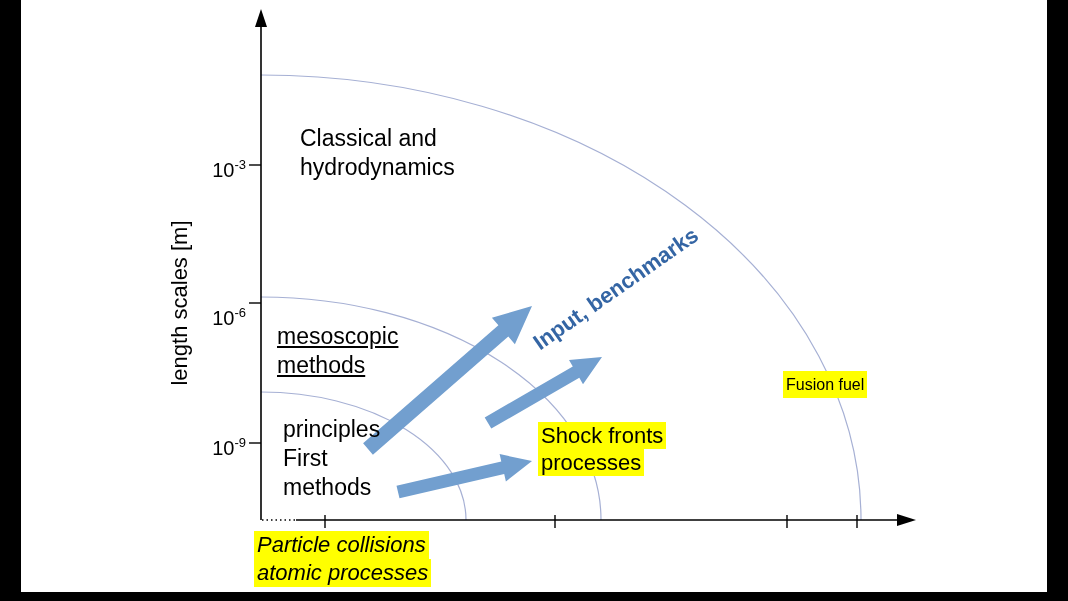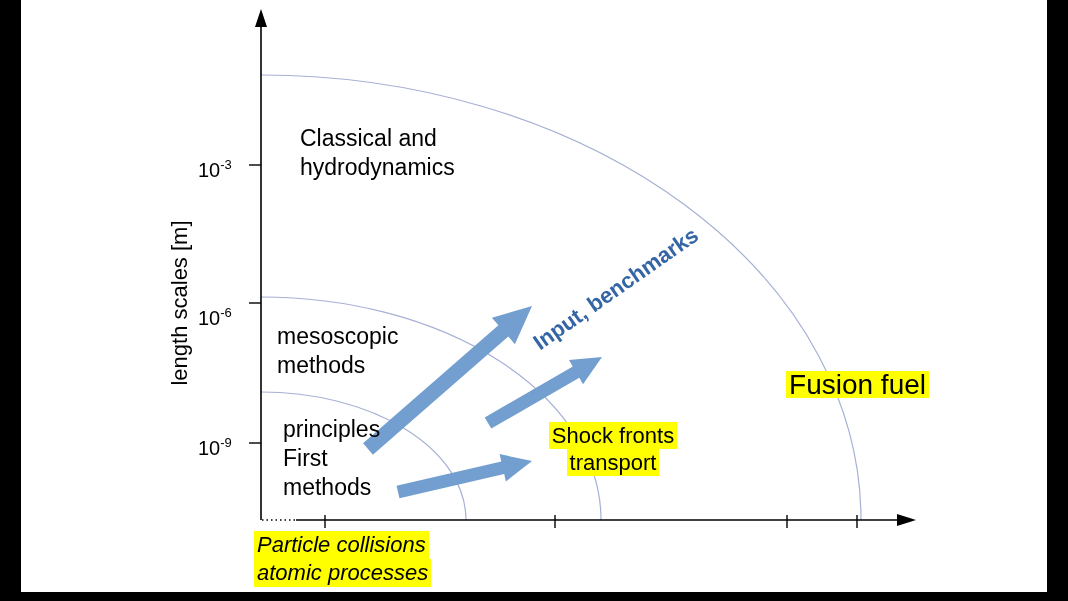--- a/index.html
+++ b/index.html
@@ -19,38 +19,38 @@
   .axishead { fill:#000000; stroke:none; }
   .arc      { fill:none; stroke:#a6b0d4; stroke-width:1.2; }
   .arrow    { fill:#729fcf; stroke:none; }
 
   .label { position:absolute; color:#000000; white-space:nowrap; }
 
   .y-axis-label {
     left:90px; top:290px; width:180px; text-align:center;
     font-size:22px; transform:rotate(-90deg);
   }
-  .ytick { left:198px; width:48px; text-align:left; font-size:20px; line-height:26px; }
+  .ytick { left:198px; width:48px; text-align:right; font-size:20px; line-height:26px; }
   .ytick sup { font-size:13px; }
   .ytick-1 { top:152px; }
   .ytick-2 { top:300px; }
   .ytick-3 { top:430px; }
 
   .lbl-classical { left:300px; top:112px; font-size:23px; line-height:29px;margin-top:12px; }
-  .lbl-meso      { left:277px; top:322px; font-size:23px; line-height:29px; }
+  .lbl-meso      { left:277px; top:322px; font-size:23px; line-height:29px;text-decoration:underline; }
   .lbl-first     { left:283px; top:415px; font-size:23px; line-height:29px; }
 
   .lbl-input {
     left:500px; top:276px; width:232px; text-align:center;
     font-size:22px; font-weight:bold; color:#3465a4;
     transform:rotate(-35deg);
   }
 
-  .lbl-shock    { left:538px; top:422px; width:150px; text-align:center; font-size:22px; line-height:27px; }
-  .lbl-fusion   { left:783px; top:371px; width:146px; text-align:right; font-size:28px; line-height:27px; }
+  .lbl-shock    { left:538px; top:422px; width:150px; text-align:left; font-size:22px; line-height:27px; }
+  .lbl-fusion   { left:783px; top:371px; width:146px; text-align:left; font-size:16px; line-height:27px; }
   .lbl-particle { left:254px; top:531px; font-size:22px; line-height:28px;font-style:italic; }
 
   .hl { background:#ffff00; padding:0 3px; display:inline-block; }
 </style>
 </head>
 <body>
 
 <div class="stage">
 
   <svg class="diagram" width="1068" height="601" viewBox="0 0 1068 601">
@@ -99,21 +99,21 @@
   <div class="label lbl-first">
     <div>principles</div>
     <div>First</div>
     <div>methods</div>
   </div>
 
   <div class="label lbl-input">Input, benchmarks</div>
 
   <div class="label lbl-shock">
     <div><span class="hl">Shock fronts</span></div>
-    <div><span class="hl">transport</span></div>
+    <div><span class="hl">processes</span></div>
   </div>
 
   <div class="label lbl-fusion">
     <div><span class="hl">Fusion fuel</span></div>
   </div>
 
   <div class="label lbl-particle">
     <div><span class="hl">Particle collisions</span></div>
     <div><span class="hl">atomic processes</span></div>
   </div>

